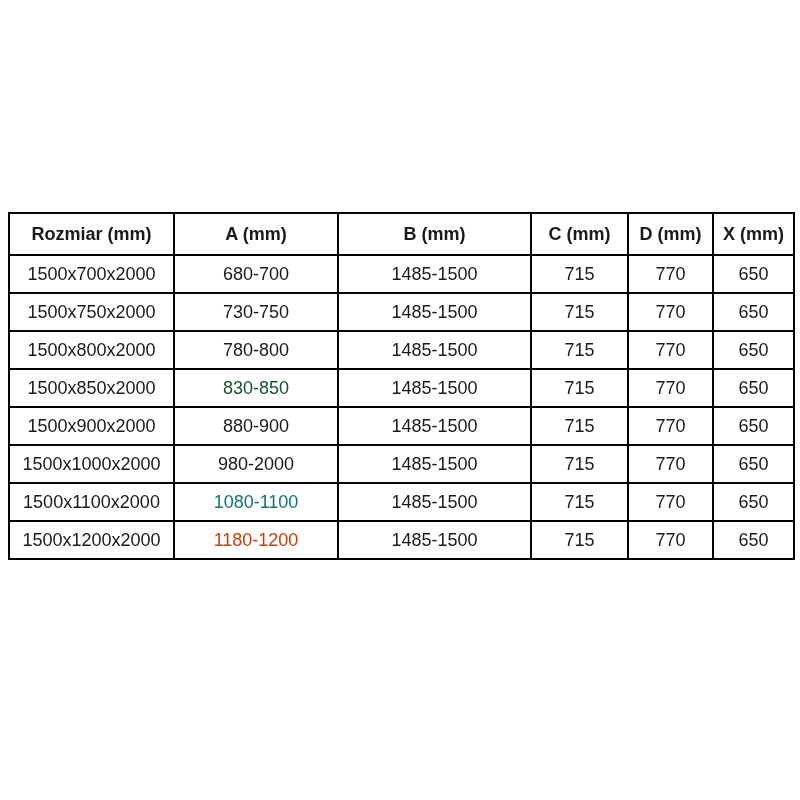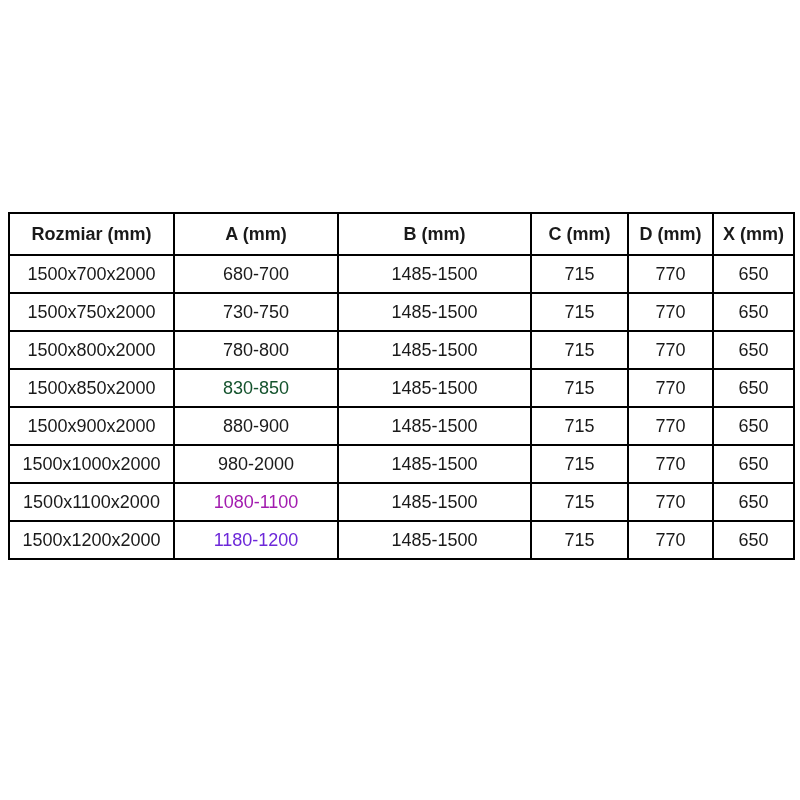--- a/index.html
+++ b/index.html
@@ -113,29 +113,29 @@
         <tr>
           <td style="border-color: rgb(0, 0, 0); color: rgb(26, 26, 26); margin-left: 42px;">1500x1000x2000</td>
           <td style="border-color: rgb(0, 0, 0); color: rgb(26, 26, 26);">980-2000</td>
           <td style="border-color: rgb(0, 0, 0); color: rgb(26, 26, 26);">1485-1500</td>
           <td style="border-color: rgb(0, 0, 0); color: rgb(26, 26, 26);">715</td>
           <td style="border-color: rgb(0, 0, 0); color: rgb(26, 26, 26);">770</td>
           <td style="border-color: rgb(0, 0, 0); color: rgb(26, 26, 26);">650</td>
         </tr>
         <tr>
           <td style="border-color: rgb(0, 0, 0); color: rgb(26, 26, 26);">1500x1100x2000</td>
-          <td style="border-color: rgb(0, 0, 0); color: #a21caf;">1080-1100</td>
+          <td style="border-color: rgb(0, 0, 0); color: #0f766e;">1080-1100</td>
           <td style="border-color: rgb(0, 0, 0); color: rgb(26, 26, 26);">1485-1500</td>
           <td style="border-color: rgb(0, 0, 0); color: rgb(26, 26, 26);">715</td>
           <td style="border-color: rgb(0, 0, 0); color: rgb(26, 26, 26);">770</td>
           <td style="border-color: rgb(0, 0, 0); color: rgb(26, 26, 26);">650</td>
         </tr>
         <tr>
           <td style="border-color: rgb(0, 0, 0); color: rgb(26, 26, 26);">1500x1200x2000</td>
-          <td style="border-color: rgb(0, 0, 0); color: #6d28d9;">1180-1200</td>
+          <td style="border-color: rgb(0, 0, 0); color: #c2410c;">1180-1200</td>
           <td style="border-color: rgb(0, 0, 0); color: rgb(26, 26, 26);">1485-1500</td>
           <td style="border-color: rgb(0, 0, 0); color: rgb(26, 26, 26);">715</td>
           <td style="border-color: rgb(0, 0, 0); color: rgb(26, 26, 26);">770</td>
           <td style="border-color: rgb(0, 0, 0); color: rgb(26, 26, 26);">650</td>
         </tr>
       </tbody>
   </table>
 </div>
 
 </body></html>

